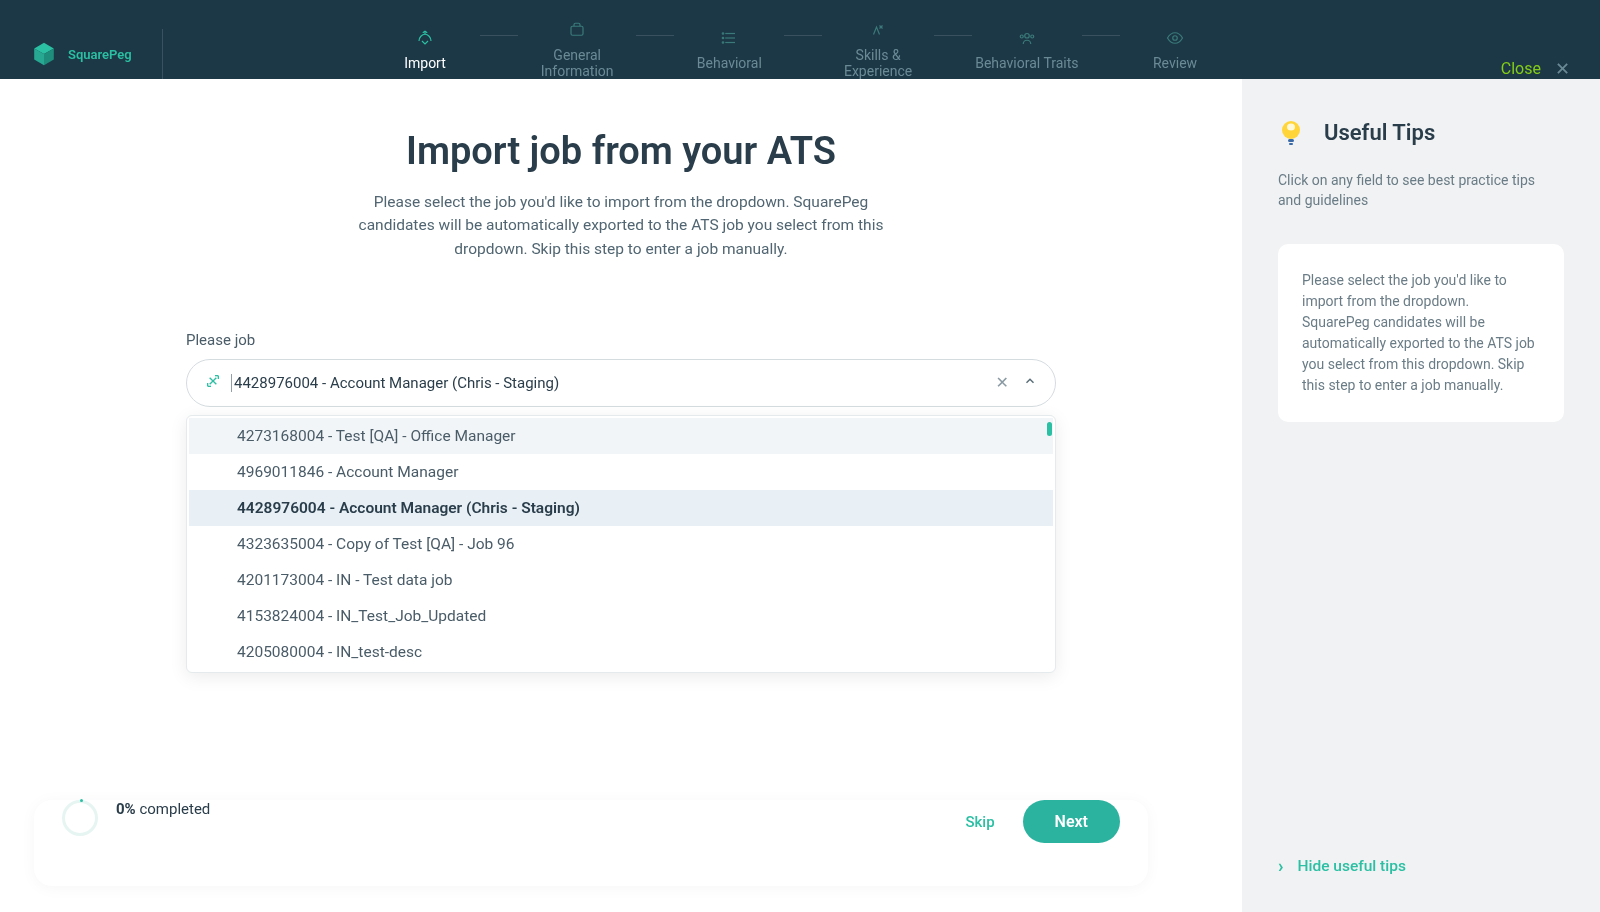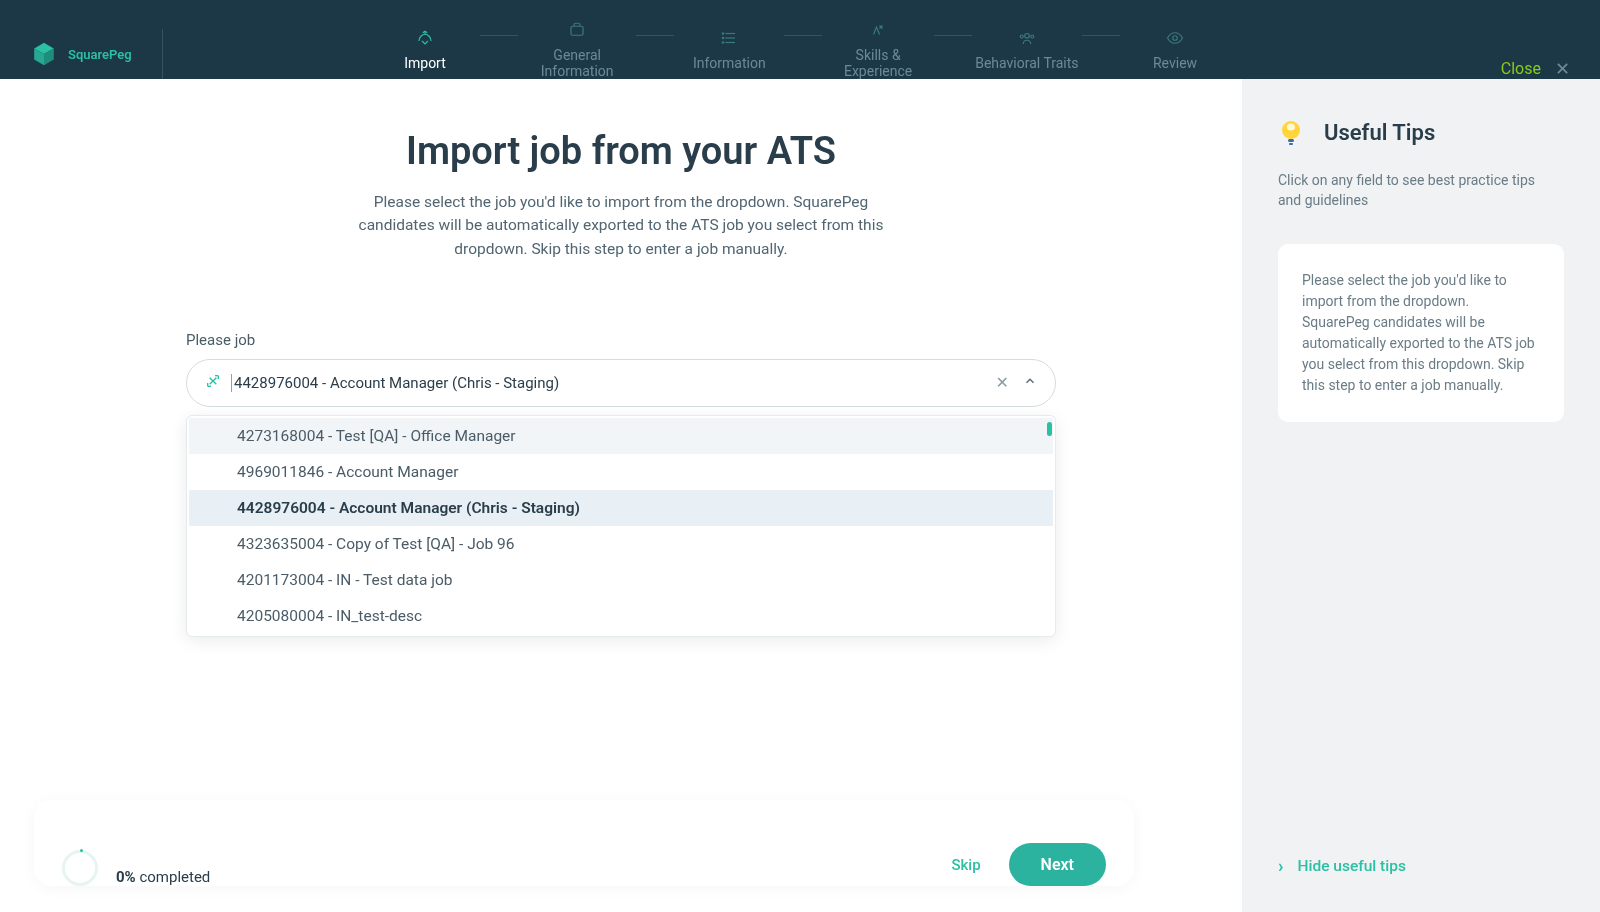--- a/index.html
+++ b/index.html
@@ -212,27 +212,27 @@
   background: #e8f0f6;
   font-weight: 600;
   color: #2a3d4a;
 }
 
 
 .bottom-bar {
   position: absolute;
   bottom: 26px;
   left: 34px;
-  right: 108px;
+  right: 94px;
   height: 86px;
   background: #ffffff;
   border-radius: 18px;
   box-shadow: 0 2px 16px rgba(0,0,0,0.04);
   display: flex;
-  align-items: flex-end;
+  align-items: flex-start;
   padding: 0 28px;
 }
 .progress-circle {
   width: 36px;
   height: 36px;
   border: 3px solid #e6f5f2;
   border-radius: 50%;
   position: relative;
   margin-right: 18px;
 }
@@ -357,21 +357,21 @@
       <div class="nav-connector"></div>
       <div class="nav-step">
         <div class="nav-icon"><svg width="22" height="18" viewBox="0 0 24 24" fill="none" stroke="currentColor" stroke-width="1.6">
             <line x1="7" y1="6" x2="20" y2="6"></line>
             <line x1="7" y1="12" x2="20" y2="12"></line>
             <line x1="7" y1="18" x2="20" y2="18"></line>
             <circle cx="4" cy="6" r="1"></circle>
             <circle cx="4" cy="12" r="1"></circle>
             <circle cx="4" cy="18" r="1"></circle>
           </svg></div>
-        <div class="nav-label">Information</div>
+        <div class="nav-label">Behavioral</div>
       </div>
       <div class="nav-connector"></div>
       <div class="nav-step">
         <div class="nav-icon"><svg width="22" height="18" viewBox="0 0 24 24" fill="none" stroke="currentColor" stroke-width="1.6">
             <path d="M6 18l4-10 4 10"></path>
             <path d="M18 6l-4 4"></path>
             <path d="M14 6l4 4"></path>
           </svg></div>
         <div class="nav-label">Skills &amp; Experience</div>
       </div>
@@ -429,20 +429,21 @@
           </span>
         </div>
 
         <div class="dropdown">
           <div class="dropdown-inner" id="dropdown-list">
               <div class="dropdown-item hover">4273168004 - Test [QA] - Office Manager</div>
               <div class="dropdown-item">4969011846 - Account Manager</div>
               <div class="dropdown-item selected">4428976004 - Account Manager (Chris - Staging)</div>
               <div class="dropdown-item">4323635004 - Copy of Test [QA] - Job 96</div>
               <div class="dropdown-item">4201173004 - IN - Test data job</div>
+              <div class="dropdown-item">4153824004 - IN_Test_Job_Updated</div>
               <div class="dropdown-item">4205080004 - IN_test-desc</div>
             </div>
           <div class="dropdown-scrollbar"></div>
         </div>
       </div>
     </div>
 
     <div class="bottom-bar">
       <div class="progress-circle">
         <div class="progress-dot"></div>

